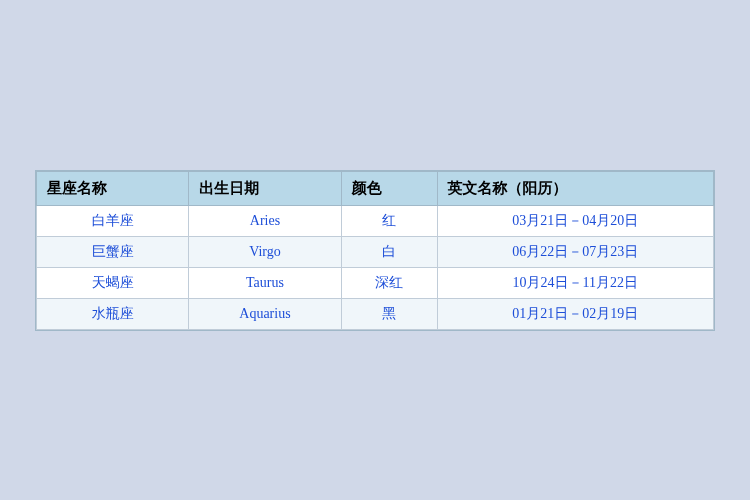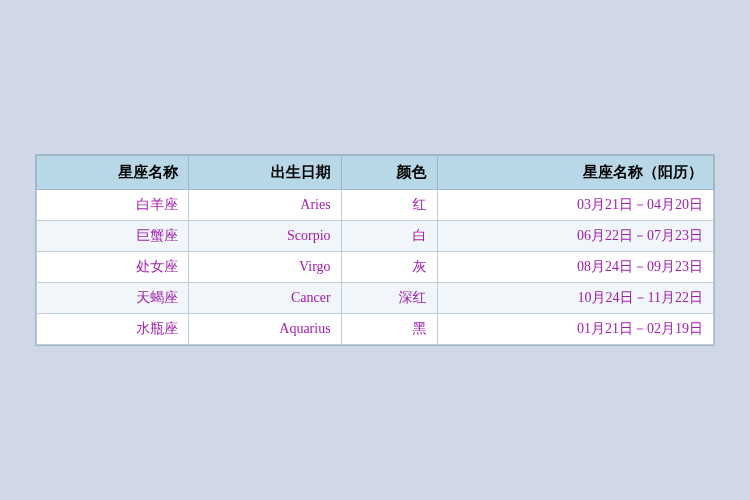--- a/index.html
+++ b/index.html
@@ -20,71 +20,65 @@
     }
     table {
       width: 100%;
       border-collapse: collapse;
     }
     thead tr th {
       background: #b8d8e8;
       color: #000;
       border: 1px solid #a0b8c8;
       padding: 7px 10px;
-      text-align: right;
+      text-align: left;
       font-weight: bold;
       font-size: 15px;
     }
     tbody tr td {
       border: 1px solid #c0ccd8;
       padding: 6px 10px;
-      text-align: right;
-      color: #a21caf;
+      text-align: center;
+      color: #1d4ed8;
       background: #fff;
       font-size: 14px;
     }
     tbody tr:nth-child(even) td {
       background: #f0f6fa;
     }
   </style>
 </head>
 <body>
 
 <div class="table-wrapper">
   <table>
     <thead>
       <tr>
         <th>星座名称</th>
         <th>出生日期</th>
         <th>颜色</th>
-        <th>星座名称（阳历）</th>
+        <th>英文名称（阳历）</th>
       </tr>
     </thead>
     <tbody id="table-body">
     <tr>
           <td>白羊座</td>
           <td>Aries</td>
           <td>红</td>
           <td>03月21日－04月20日</td>
         </tr>
         <tr>
           <td>巨蟹座</td>
-          <td>Scorpio</td>
+          <td>Virgo</td>
           <td>白</td>
           <td>06月22日－07月23日</td>
         </tr>
         <tr>
-          <td>处女座</td>
-          <td>Virgo</td>
-          <td>灰</td>
-          <td>08月24日－09月23日</td>
-        </tr>
-        <tr>
           <td>天蝎座</td>
-          <td>Cancer</td>
+          <td>Taurus</td>
           <td>深红</td>
           <td>10月24日－11月22日</td>
         </tr>
         <tr>
           <td>水瓶座</td>
           <td>Aquarius</td>
           <td>黑</td>
           <td>01月21日－02月19日</td>
         </tr>
       </tbody>

